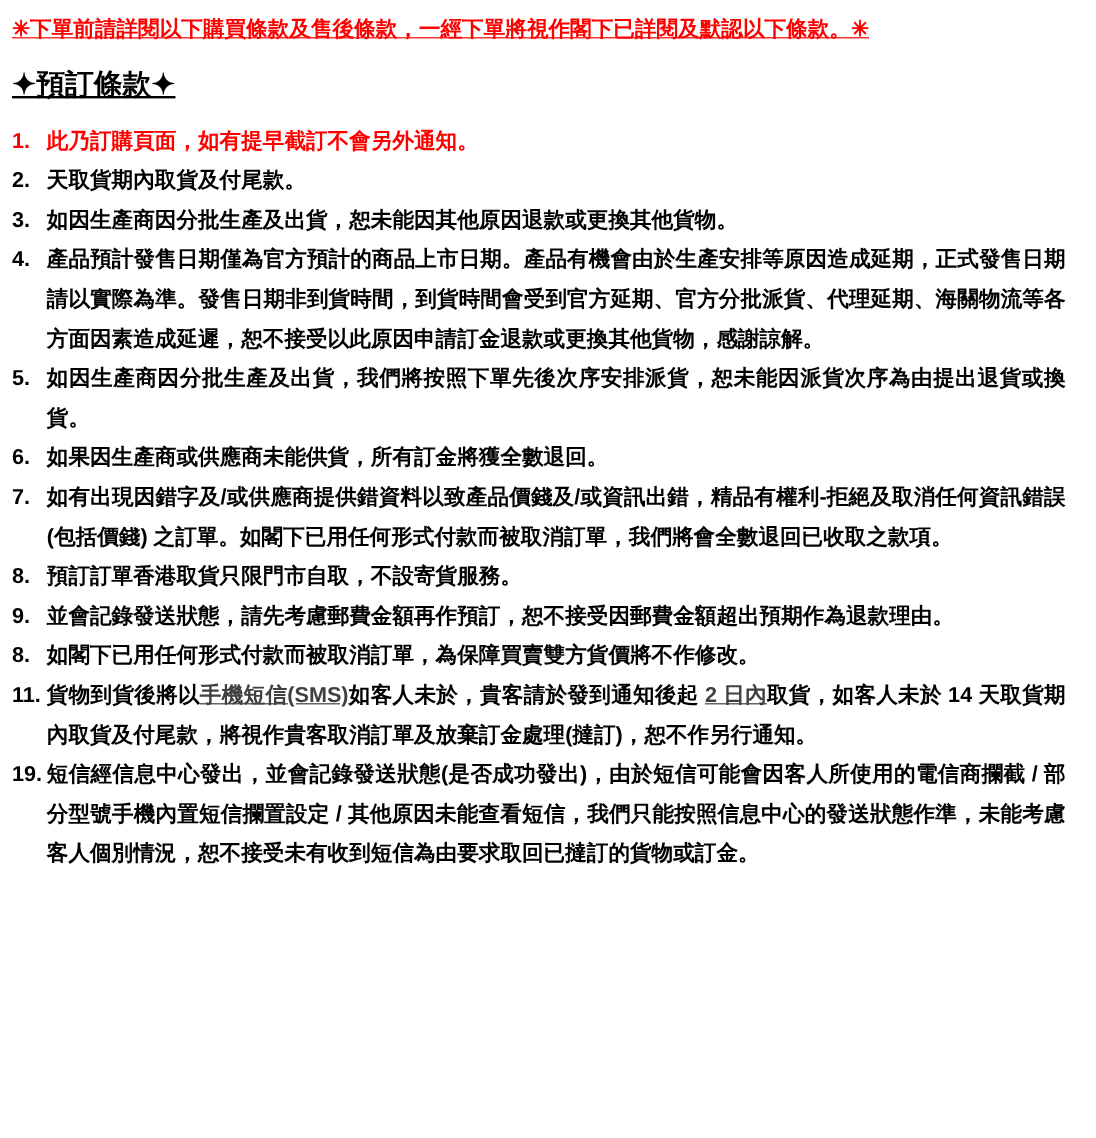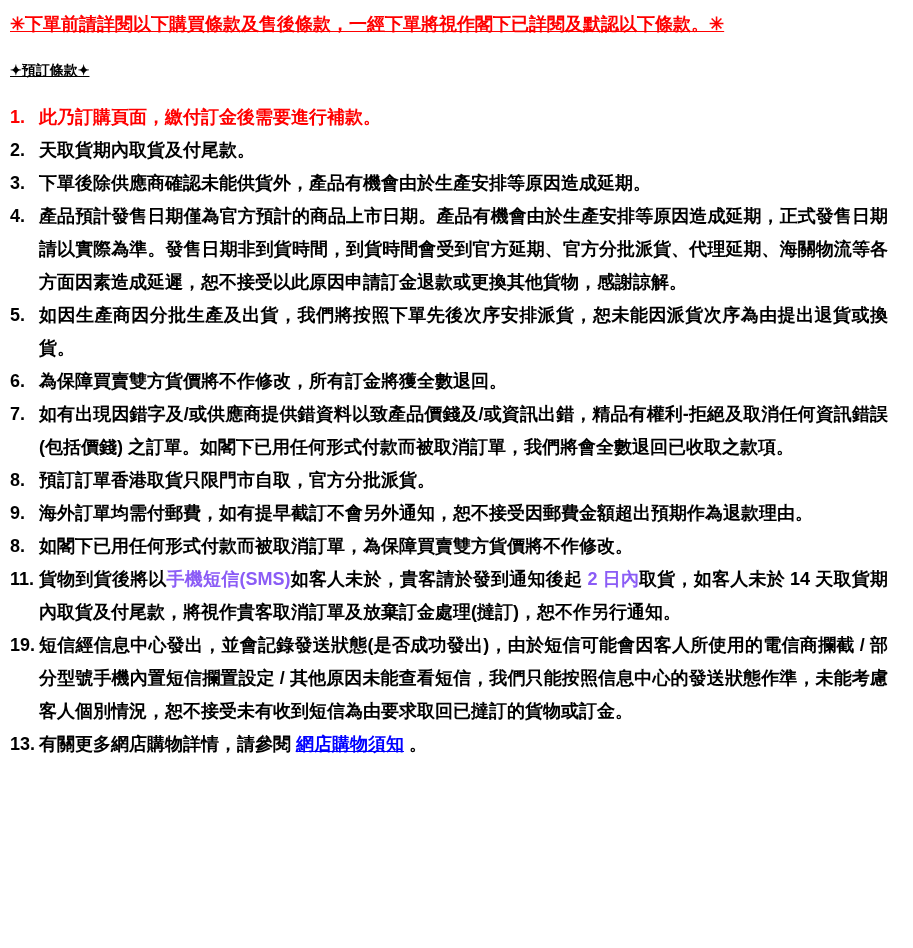--- a/index.html
+++ b/index.html
@@ -19,21 +19,21 @@
     color: #000000;
   }
   .notice {
     margin: 0 0 13px 0;
     color: #ff0000;
     text-decoration: underline;
     font-size: 18px;
   }
   .section-title {
     margin: 0 0 14px 0;
-    font-size: 14px;
+    font-size: 24px;
     font-weight: bold;
     text-decoration: underline;
     color: #000000;
   }
   .terms-list {
     margin: 0;
     padding: 0;
   }
   .term-row {
     display: flex;
@@ -44,83 +44,80 @@
   }
   .term-num {
     flex: 0 0 29px;
     white-space: nowrap;
   }
   .term-text {
     flex: 1 1 auto;
     text-align: justify;
   }
   .hl-red {
-    color: #8b5cf6;
+    color: #404040;
+    text-decoration: underline;
   }
   a.shop-link {
     color: #0000ff;
     text-decoration: underline;
     cursor: pointer;
   }
 </style>
 </head>
 <body>
 
 <div class="page">
   <p class="notice">✳下單前請詳閱以下購買條款及售後條款，一經下單將視作閣下已詳閱及默認以下條款。✳</p>
 
   <h2 class="section-title">✦預訂條款✦</h2>
 
   <div class="terms-list">
       <div class="term-row red">
         <span class="term-num">1.</span>
-        <span class="term-text"><span>此乃訂購頁面，繳付訂金後需要進行補款。</span></span>
+        <span class="term-text"><span>此乃訂購頁面，如有提早截訂不會另外通知。</span></span>
       </div>
       <div class="term-row">
         <span class="term-num">2.</span>
         <span class="term-text"><span>天取貨期內取貨及付尾款。</span></span>
       </div>
       <div class="term-row">
         <span class="term-num">3.</span>
-        <span class="term-text"><span>下單後除供應商確認未能供貨外，產品有機會由於生產安排等原因造成延期。</span></span>
+        <span class="term-text"><span>如因生產商因分批生產及出貨，恕未能因其他原因退款或更換其他貨物。</span></span>
       </div>
       <div class="term-row">
         <span class="term-num">4.</span>
         <span class="term-text"><span>產品預計發售日期僅為官方預計的商品上市日期。產品有機會由於生產安排等原因造成延期，正式發售日期請以實際為準。發售日期非到貨時間，到貨時間會受到官方延期、官方分批派貨、代理延期、海關物流等各方面因素造成延遲，恕不接受以此原因申請訂金退款或更換其他貨物，感謝諒解。</span></span>
       </div>
       <div class="term-row">
         <span class="term-num">5.</span>
         <span class="term-text"><span>如因生產商因分批生產及出貨，我們將按照下單先後次序安排派貨，恕未能因派貨次序為由提出退貨或換貨。</span></span>
       </div>
       <div class="term-row">
         <span class="term-num">6.</span>
-        <span class="term-text"><span>為保障買賣雙方貨價將不作修改，所有訂金將獲全數退回。</span></span>
+        <span class="term-text"><span>如果因生產商或供應商未能供貨，所有訂金將獲全數退回。</span></span>
       </div>
       <div class="term-row">
         <span class="term-num">7.</span>
         <span class="term-text"><span>如有出現因錯字及/或供應商提供錯資料以致產品價錢及/或資訊出錯，精品有權利-拒絕及取消任何資訊錯誤(包括價錢) 之訂單。如閣下已用任何形式付款而被取消訂單，我們將會全數退回已收取之款項。</span></span>
       </div>
       <div class="term-row">
         <span class="term-num">8.</span>
-        <span class="term-text"><span>預訂訂單香港取貨只限門市自取，官方分批派貨。</span></span>
+        <span class="term-text"><span>預訂訂單香港取貨只限門市自取，不設寄貨服務。</span></span>
       </div>
       <div class="term-row">
         <span class="term-num">9.</span>
-        <span class="term-text"><span>海外訂單均需付郵費，如有提早截訂不會另外通知，恕不接受因郵費金額超出預期作為退款理由。</span></span>
+        <span class="term-text"><span>並會記錄發送狀態，請先考慮郵費金額再作預訂，恕不接受因郵費金額超出預期作為退款理由。</span></span>
       </div>
       <div class="term-row">
         <span class="term-num">8.</span>
         <span class="term-text"><span>如閣下已用任何形式付款而被取消訂單，為保障買賣雙方貨價將不作修改。</span></span>
       </div>
       <div class="term-row">
         <span class="term-num">11.</span>
         <span class="term-text"><span>貨物到貨後將以</span><span class="hl-red">手機短信(SMS)</span><span>如客人未於，貴客請於發到通知後起 </span><span class="hl-red">2 日內</span><span>取貨，如客人未於 14 天取貨期內取貨及付尾款，將視作貴客取消訂單及放棄訂金處理(撻訂)，恕不作另行通知。</span></span>
       </div>
       <div class="term-row">
         <span class="term-num">19.</span>
         <span class="term-text"><span>短信經信息中心發出，並會記錄發送狀態(是否成功發出)，由於短信可能會因客人所使用的電信商攔截 / 部分型號手機內置短信攔置設定 / 其他原因未能查看短信，我們只能按照信息中心的發送狀態作準，未能考慮客人個別情況，恕不接受未有收到短信為由要求取回已撻訂的貨物或訂金。</span></span>
       </div>
-      <div class="term-row">
-        <span class="term-num">13.</span>
-        <span class="term-text"><span>有關更多網店購物詳情，請參閱 </span><a class="shop-link" href="#">網店購物須知</a><span> 。</span></span>
-      </div>
     </div>
 </div>
 
 </body></html>

